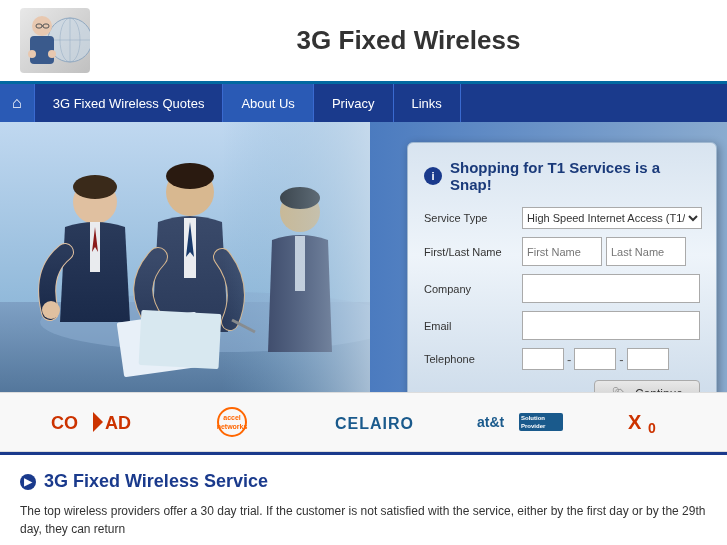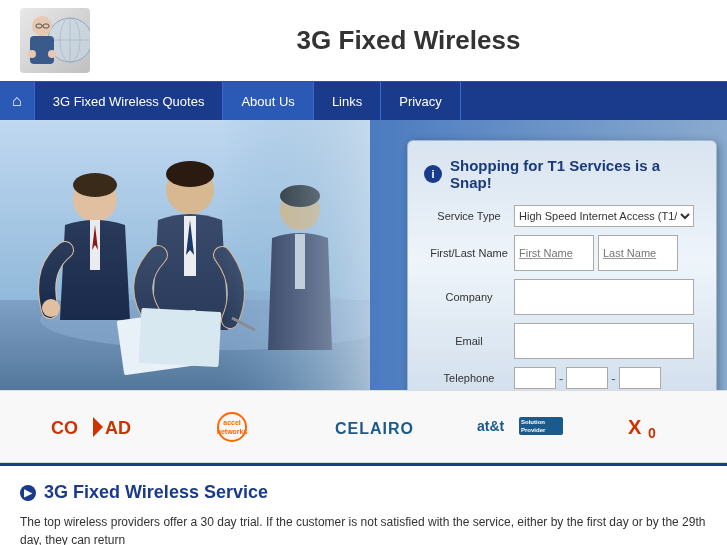--- a/index.html
+++ b/index.html
@@ -1,53 +1,53 @@
 <!DOCTYPE html>
 <html><head>
   <meta charset="utf-8">
   <style>
     * { margin: 0; padding: 0; box-sizing: border-box; }
     body { width: 727px; font-family: Arial, sans-serif; background: #fff; overflow-x: hidden; }
 
     
-    .header { display: flex; align-items: center; padding: 8px 20px; background: #fff; border-bottom: 1px solid #0369a1; }
+    .header { display: flex; align-items: center; padding: 8px 20px; background: #fff; border-bottom: 3px solid #0369a1; }
     .header-logo { width: 70px; height: 65px; position: relative; margin-right: 20px; }
     .header-logo-img { width: 70px; height: 65px; background: linear-gradient(135deg, #e8e8e8 0%, #c0c0c0 100%); border-radius: 4px; display: flex; align-items: center; justify-content: center; overflow: hidden; }
     .header-title { flex: 1; text-align: center; font-size: 26px; font-weight: bold; color: #333; }
 
     
     .nav { background: #1a3a8c; display: flex; align-items: stretch; height: 38px; }
     .nav-home { background: #2a5ab5; display: flex; align-items: center; justify-content: center; padding: 0 12px; border-right: 1px solid #3a6ad0; }
     .nav-home span { color: #fff; font-size: 16px; }
     .nav-item { color: #fff; font-size: 13px; padding: 0 18px; display: flex; align-items: center; cursor: pointer; border-right: 1px solid #3a6ad0; white-space: nowrap; }
     .nav-item.active { background: #2a5ab5; }
 
     
     .hero { position: relative; height: 270px; background: linear-gradient(to right, #2a4a7f 0%, #4a7abf 50%, #8aabcf 100%); overflow: hidden; display: flex; }
 
     
     .form-panel { position: absolute; right: 10px; top: 20px; width: 310px; background: linear-gradient(180deg, #d8e4f0 0%, #eef4fa 40%, #c8d8e8 100%); border: 1px solid #a0b8d0; border-radius: 6px; padding: 16px; box-shadow: 2px 2px 8px rgba(0,0,0,0.3); }
     .form-title { display: flex; align-items: center; font-size: 15px; font-weight: bold; color: #1a3a7a; margin-bottom: 14px; }
     .form-title-icon { width: 18px; height: 18px; background: #1a3a8c; border-radius: 50%; display: flex; align-items: center; justify-content: center; margin-right: 8px; color: #fff; font-size: 11px; font-weight: bold; flex-shrink: 0; }
     .form-row { display: flex; align-items: center; margin-bottom: 8px; }
-    .form-label { font-size: 11px; color: #333; text-align: center; width: 90px; margin-right: 0; flex-shrink: 0; }
-    .form-input { height: 36px; border: 1px solid #aaa; background: #fff; font-size: 11px; padding: 2px 4px; color: #999; text-decoration: underline; }
+    .form-label { font-size: 11px; color: #333; text-align: left; width: 90px; margin-right: 8px; flex-shrink: 0; }
+    .form-input { height: 29px; border: 1px solid #aaa; background: #fff; font-size: 11px; padding: 2px 4px; color: #999; }
     .form-input-full { width: 180px; }
     .form-input-name { width: 80px; }
     .form-select { height: 22px; border: 1px solid #aaa; background: #fff; font-size: 11px; width: 180px; color: #333; }
     .form-names { display: flex; gap: 4px; }
     .tel-row { display: flex; align-items: center; gap: 3px; }
     .tel-input { width: 42px; height: 22px; border: 1px solid #aaa; background: #fff; font-size: 11px; }
     .tel-sep { font-size: 13px; color: #555; }
     .form-btn-row { display: flex; justify-content: flex-end; margin-top: 10px; }
     .continue-btn { background: linear-gradient(180deg, #e8e8e8 0%, #c8c8c8 100%); border: 1px solid #aaa; border-radius: 4px; padding: 5px 16px; font-size: 12px; cursor: pointer; display: flex; align-items: center; gap: 6px; color: #333; }
     .continue-btn-icon { font-size: 14px; color: #888; }
 
     
-    .logo-bar { background: #f8f8f8; border-top: 1px solid #ddd; border-bottom: 1px solid #ddd; padding: 10px 20px; display: flex; align-items: center; justify-content: space-around; height: 73px; }
+    .logo-bar { background: #f8f8f8; border-top: 1px solid #ddd; border-bottom: 1px solid #ddd; padding: 10px 20px; display: flex; align-items: center; justify-content: space-around; height: 60px; }
     .logo-item { display: flex; align-items: center; font-weight: bold; font-size: 14px; }
     .covad { color: #cc3300; font-size: 15px; font-weight: bold; }
 
     
     .content { padding: 16px 20px; background: #fff; border-top: 3px solid #1a3a8c; }
     .content-title { display: flex; align-items: center; gap: 8px; font-size: 18px; font-weight: bold; color: #1a3a8c; margin-bottom: 10px; }
     .content-title-icon { width: 16px; height: 16px; background: #1a3a8c; border-radius: 50%; display: flex; align-items: center; justify-content: center; color: #fff; font-size: 10px; font-weight: bold; flex-shrink: 0; }
     .content-text { font-size: 12px; color: #333; line-height: 1.5; }
   </style>
 </head>
@@ -84,24 +84,24 @@
   <div class="nav-home">
     <span>⌂</span>
   </div>
   <div class="nav-item">
     <span>3G Fixed Wireless Quotes</span>
   </div>
   <div class="nav-item active">
     <span>About Us</span>
   </div>
   <div class="nav-item">
+    <span>Privacy</span>
+  </div>
+  <div class="nav-item">
     <span>Links</span>
-  </div>
-  <div class="nav-item">
-    <span>Privacy</span>
   </div>
 </nav>
 
 <div class="hero">
 
   <div style="width:370px;height:270px;position:relative;overflow:hidden;">
     <svg width="370" height="270" viewBox="0 0 370 270">
 
       <defs>
         <linearGradient id="bgGrad" x1="0%" y1="0%" x2="100%" y2="100%">

